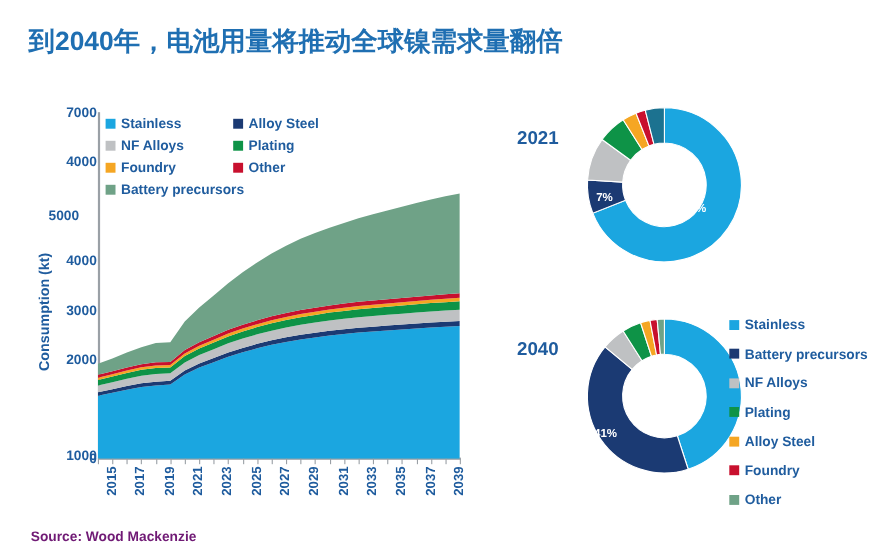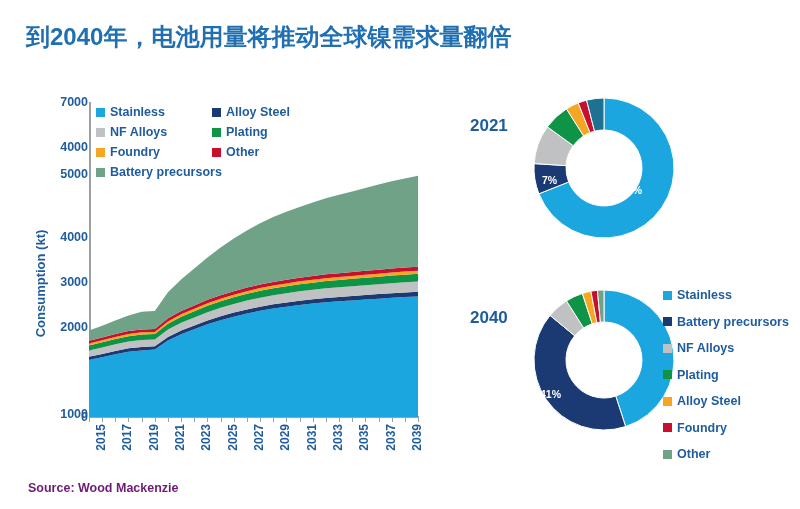--- a/index.html
+++ b/index.html
@@ -121,21 +121,21 @@
   <div id="area-chart">
 
     <div id="ylabel">Consumption (kt)</div>
 
     <div id="ytick-container">
         <div class="ytick" style="top: 327px;">0</div>
         <div class="ytick" style="top: 282px; margin-top: 42px;">1000</div>
         <div class="ytick" style="top: 237px;">2000</div>
         <div class="ytick" style="top: 192px;">3000</div>
         <div class="ytick" style="top: 147px;">4000</div>
-        <div class="ytick" style="top: 84px;">5000</div>
+        <div class="ytick" style="top: 106px; text-align: center;">5000</div>
         <div class="ytick" style="top: 57px;">4000</div>
         <div class="ytick" style="top: 12px;">7000</div>
       </div>
 
     <div id="axis-y"></div>
     <div id="axis-x"></div>
 
     <div id="plot">
       <svg id="area-svg" width="329" height="315" viewBox="0 0 329 315" preserveAspectRatio="none">
           <path d="M 0.00 257.85 L 13.16 255.15 L 26.32 252.22 L 39.48 249.75 L 52.64 248.40 L 65.80 247.50 L 78.96 238.50 L 92.12 232.20 L 105.28 227.25 L 118.44 222.30 L 131.60 218.25 L 144.76 214.65 L 157.92 211.50 L 171.08 208.80 L 184.24 206.55 L 197.40 204.75 L 210.56 202.95 L 223.72 201.60 L 236.88 200.25 L 250.04 199.35 L 263.20 198.45 L 276.36 197.55 L 289.52 196.65 L 302.68 195.75 L 315.84 195.07 L 329.00 194.40 L 329.00 315.00 L 315.84 315.00 L 302.68 315.00 L 289.52 315.00 L 276.36 315.00 L 263.20 315.00 L 250.04 315.00 L 236.88 315.00 L 223.72 315.00 L 210.56 315.00 L 197.40 315.00 L 184.24 315.00 L 171.08 315.00 L 157.92 315.00 L 144.76 315.00 L 131.60 315.00 L 118.44 315.00 L 105.28 315.00 L 92.12 315.00 L 78.96 315.00 L 65.80 315.00 L 52.64 315.00 L 39.48 315.00 L 26.32 315.00 L 13.16 315.00 L 0.00 315.00 Z" fill="#1BA6E0"></path>

